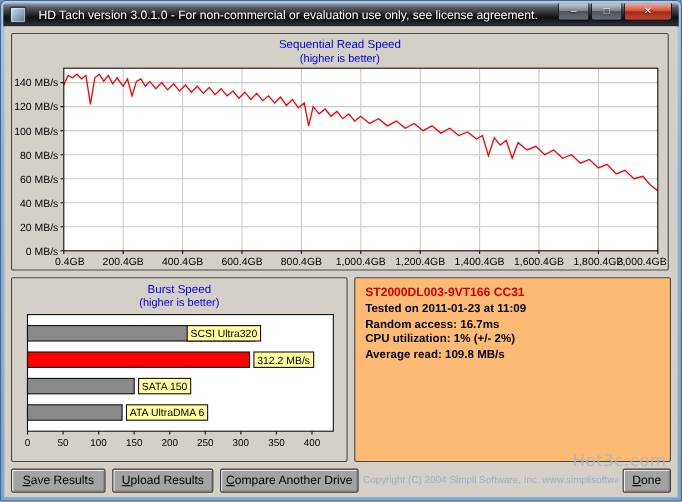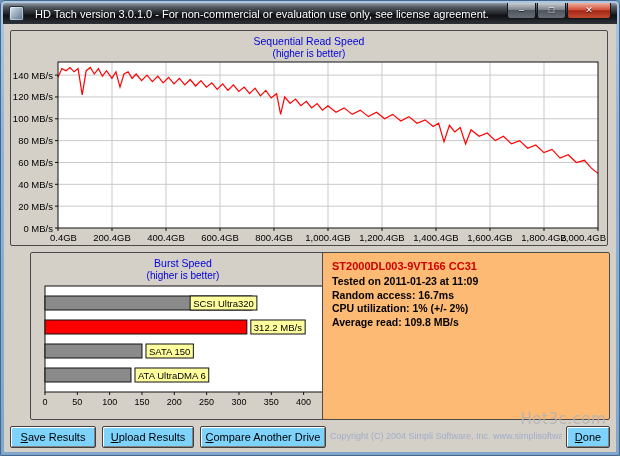--- a/index.html
+++ b/index.html
@@ -47,31 +47,31 @@
   }
   .client {
     position:absolute; left:4px; right:4px; top:24px; bottom:4px;
     background:#d4d0c8; font-size:11px; color:#000;
   }
   .panel {
     position:absolute; box-sizing:border-box;
     background:#d4d0c8; border:1px solid #4a4a4a; border-radius:2px;
   }
   .seq-panel  { left:6px;   top:6px;   width:598px; height:216px; text-align:center; }
-  .burst-panel{ left:6px;   top:228px; width:306px; height:168px; text-align:center;margin-left:20px; }
+  .burst-panel{ left:6px;   top:228px; width:306px; height:168px; text-align:center; }
   .info-panel { left:318px; top:228px; width:288px; height:168px; background:#fdba74; padding:6px 9px; }
   .chart-title    { color:#0000dd; font-size:10.5px; line-height:13px; margin-top:4px; }
   .chart-subtitle { color:#0000dd; font-size:10px;   line-height:12px; }
   svg { display:block; margin:0 auto; font-family:"Liberation Sans", sans-serif; }
   .drive-title { color:#cc0000; font-weight:bold; font-size:11px; line-height:14px; margin-bottom:2px; }
   .info-stats div, .info-notes div { font-size:10.5px; line-height:13.5px;font-weight:bold; }
   .info-notes { margin-top:13px; }
   .btn {
     position:absolute; top:402px; height:22px; box-sizing:border-box;
-    background:#7dd3fc; border:1px solid #404040; border-radius:2px;
+    background:#a3a3a3; border:1px solid #404040; border-radius:2px;
     box-shadow:inset 1px 1px 0 #ffffff, inset -1px -1px 0 #808080;
     display:flex; align-items:center; justify-content:center;
     font-size:11px; cursor:pointer; user-select:none;
   }
   .btn .lbl { display:inline-block; }
   .btn .lbl::first-letter { text-decoration:underline; }
   .btn-save    { left:6px;   width:86px; }
   .btn-upload  { left:98px;  width:92px; }
   .btn-compare { left:196px; width:126px; }
   .btn-done    { right:6px;  width:44px; }

